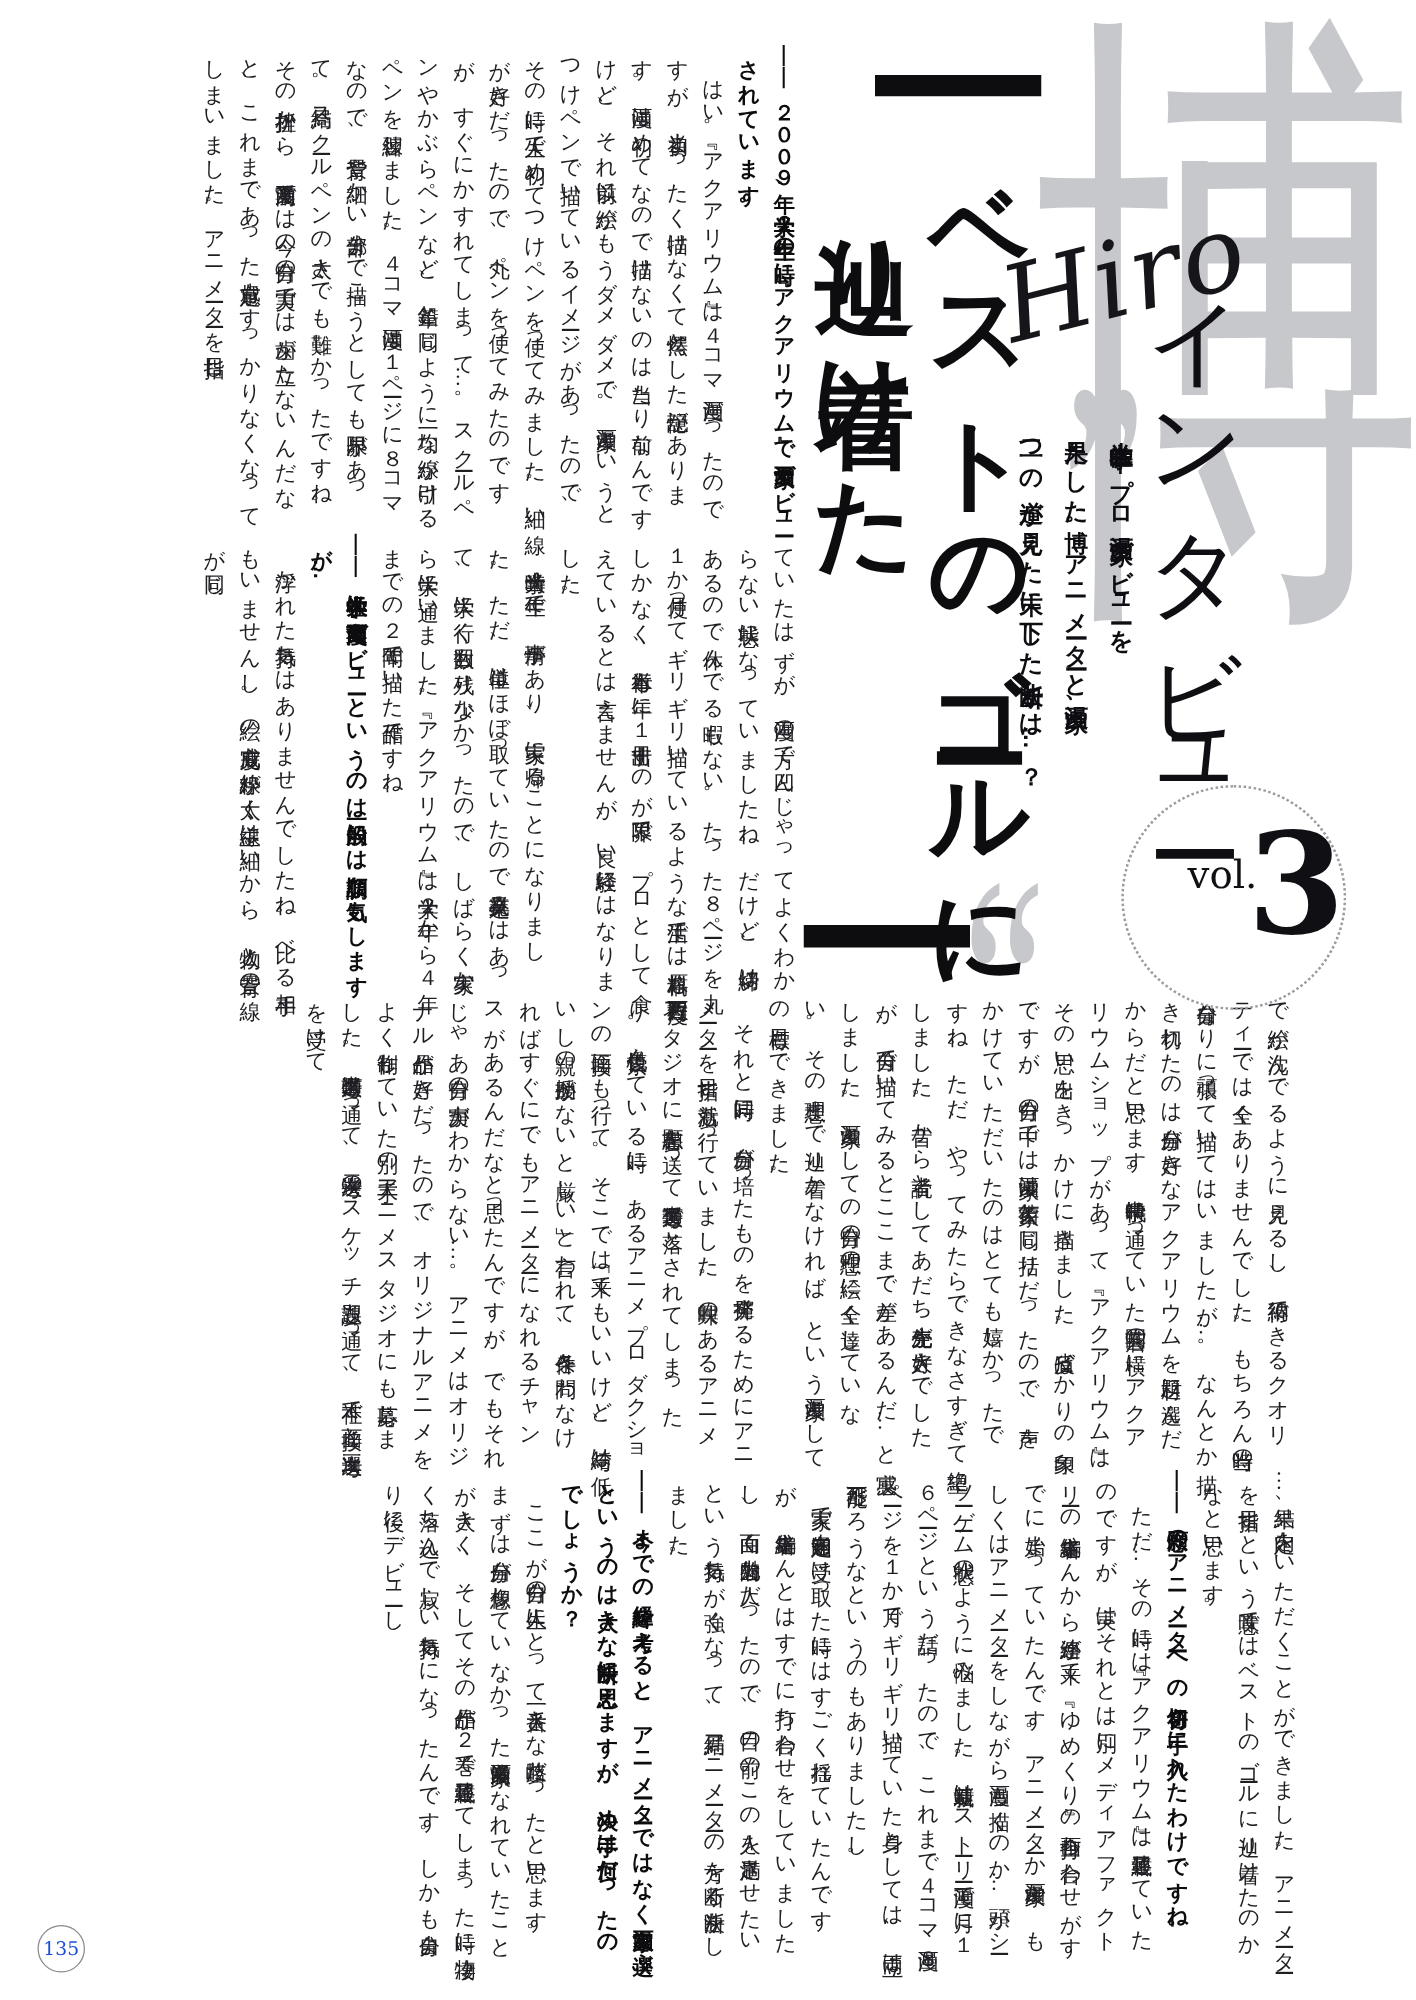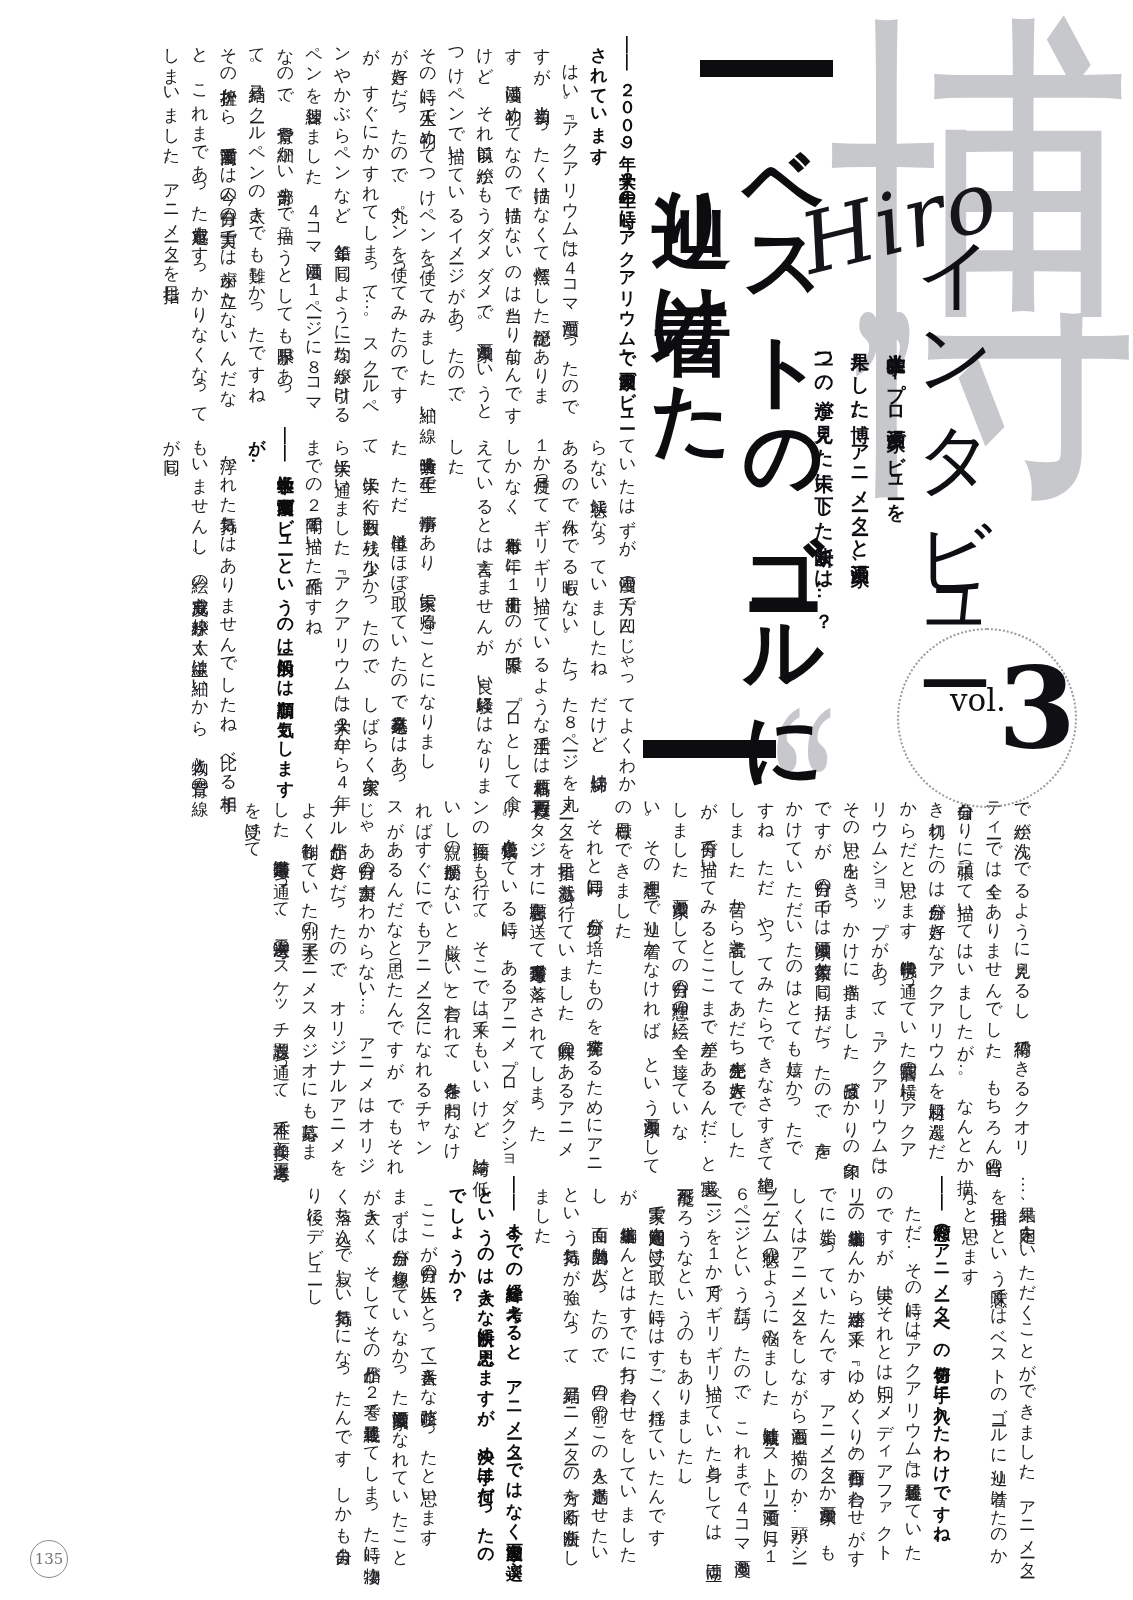--- a/index.html
+++ b/index.html
@@ -76,21 +76,21 @@
   .band p.indent{text-indent:17px;}
   #band1{left:95px;top:36px;width:546px;height:390px;}
   #band2{left:95px;top:427px;width:546px;height:366px;}
   #band3{left:92px;top:790px;width:944px;height:378px;}
   #band4{left:100px;top:1176px;width:941px;height:396px;}
 
   
   .page-num{
     position:absolute;left:30px;top:1540px;width:36px;height:36px;
     border:1px solid #8a8a90;border-radius:50%;text-align:center;
-    line-height:36px;font-size:15px;font-family:"DejaVu Serif",serif;color:#737373;
+    line-height:36px;font-size:15px;font-family:"DejaVu Serif",serif;color:#1d4ed8;
   }
 </style>
 </head>
 <body>
 
 <div class="watermark">博</div>
 <div class="quote-close">”</div>
 <div class="quote-open">“</div>
 <div class="signature">Hiro</div>
 

